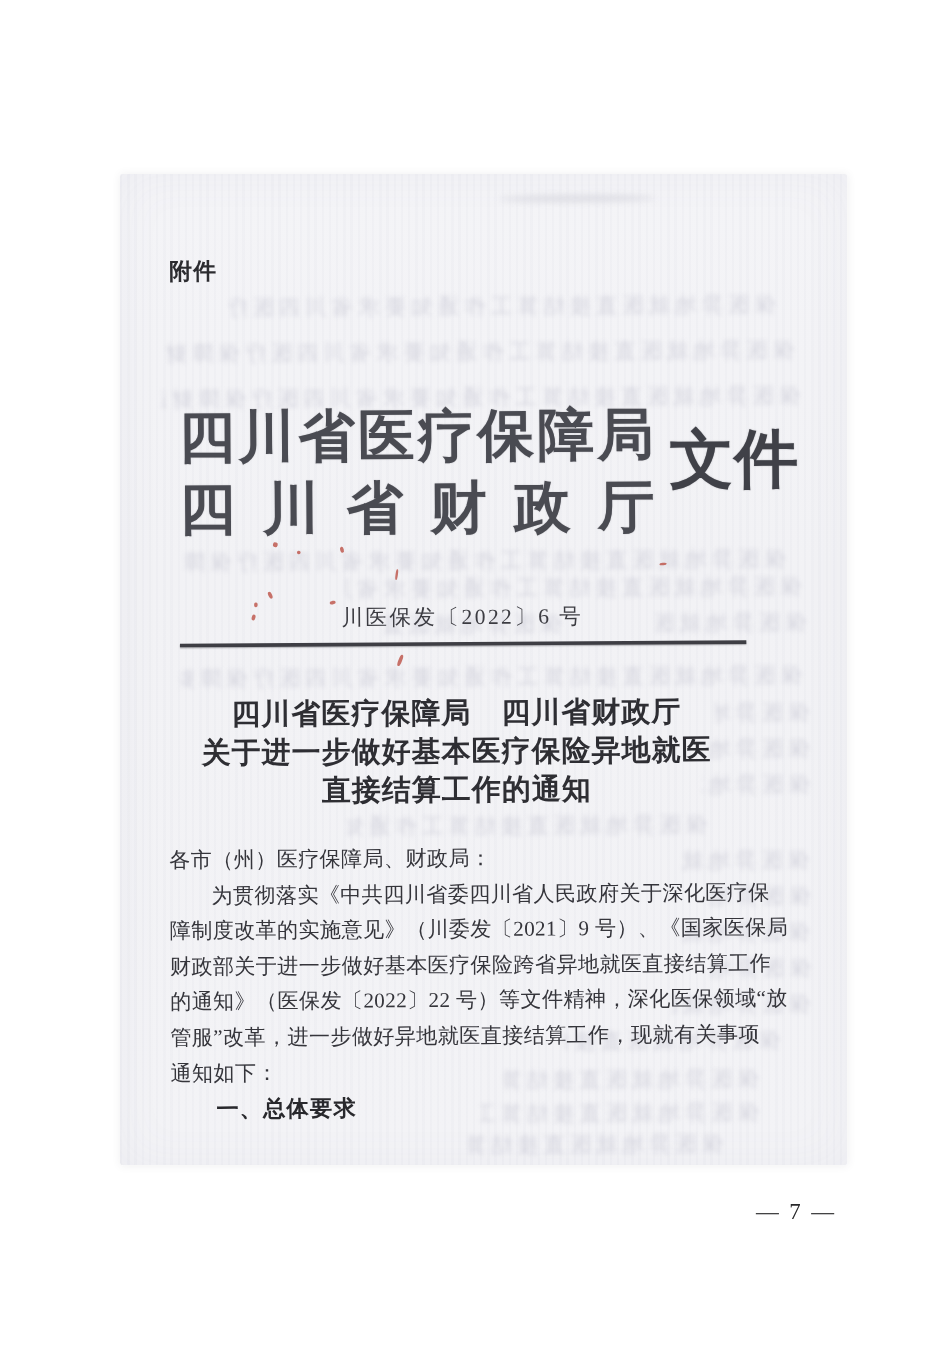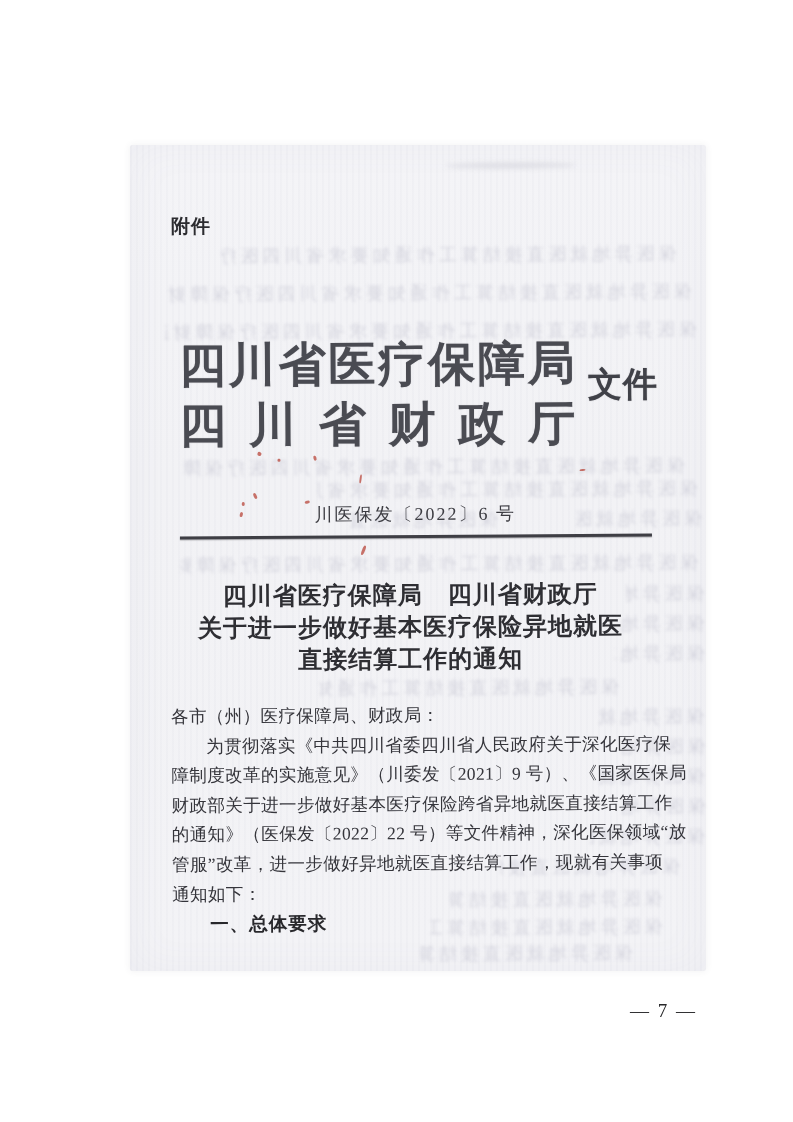--- a/index.html
+++ b/index.html
@@ -3,26 +3,27 @@
 <meta charset="utf-8">
 <style>
   html,body{margin:0;padding:0;background:#ffffff;}
   #stage{
     position:relative;width:793px;height:1122px;margin:0 auto;
     background:#ffffff;overflow:hidden;
     font-family:"Liberation Serif","DejaVu Serif",serif;
   }
   
   .paper{
-    position:absolute;left:130px;top:145px;width:576px;height:826px;
+    position:absolute;left:100px;top:145px;width:576px;height:826px;
     background:
       repeating-linear-gradient(90deg, rgba(205,207,218,.10) 0 2px, rgba(255,255,255,0) 2px 6px),
       linear-gradient(180deg,#f4f4f7 0%,#f2f2f5 40%,#f3f3f6 100%);
     box-shadow:0 0 7px rgba(60,60,80,.08), inset 0 0 40px rgba(120,120,150,.05);
     border-radius:2px;
+    padding-left:30px;
   }
   .tilt{position:absolute;left:0;top:0;width:100%;height:100%;
     transform:rotate(-0.35deg);transform-origin:290px 400px;}
   
   .ghost-line{
     position:absolute;height:22px;overflow:hidden;white-space:nowrap;
     font-size:18px;letter-spacing:4px;
     transform:scaleX(-1);filter:blur(1.7px);opacity:.5;
     pointer-events:none;
   }
@@ -38,21 +39,21 @@
   
   .org{position:absolute;left:50px;top:191px;width:396px;}
   .org-line{
     display:flex;justify-content:space-between;
     font-weight:700;font-size:47px;line-height:56px;color:#4a4b52;
     text-shadow:0 0 1px rgba(74,75,82,.4);
   }
   .org-line + .org-line{margin-top:4px;}
   .wenjian{
     position:absolute;left:459px;top:215px;width:100px;
-    font-weight:900;font-size:34px;line-height:51px;color:#404148;
+    font-weight:900;font-size:53px;line-height:51px;color:#404148;
     letter-spacing:1px;text-shadow:0 0 1px rgba(64,65,72,.5);
     white-space:nowrap;
   }
   .doc-number{
     position:absolute;left:50px;top:357px;width:471px;
     text-align:center;font-size:18px;color:#3c3c42;letter-spacing:2px;
   }
   .rule{
     position:absolute;left:50px;top:390px;width:472px;height:3px;
     background:#3e3e44;box-shadow:0 1px 1px rgba(62,62,68,.35);

